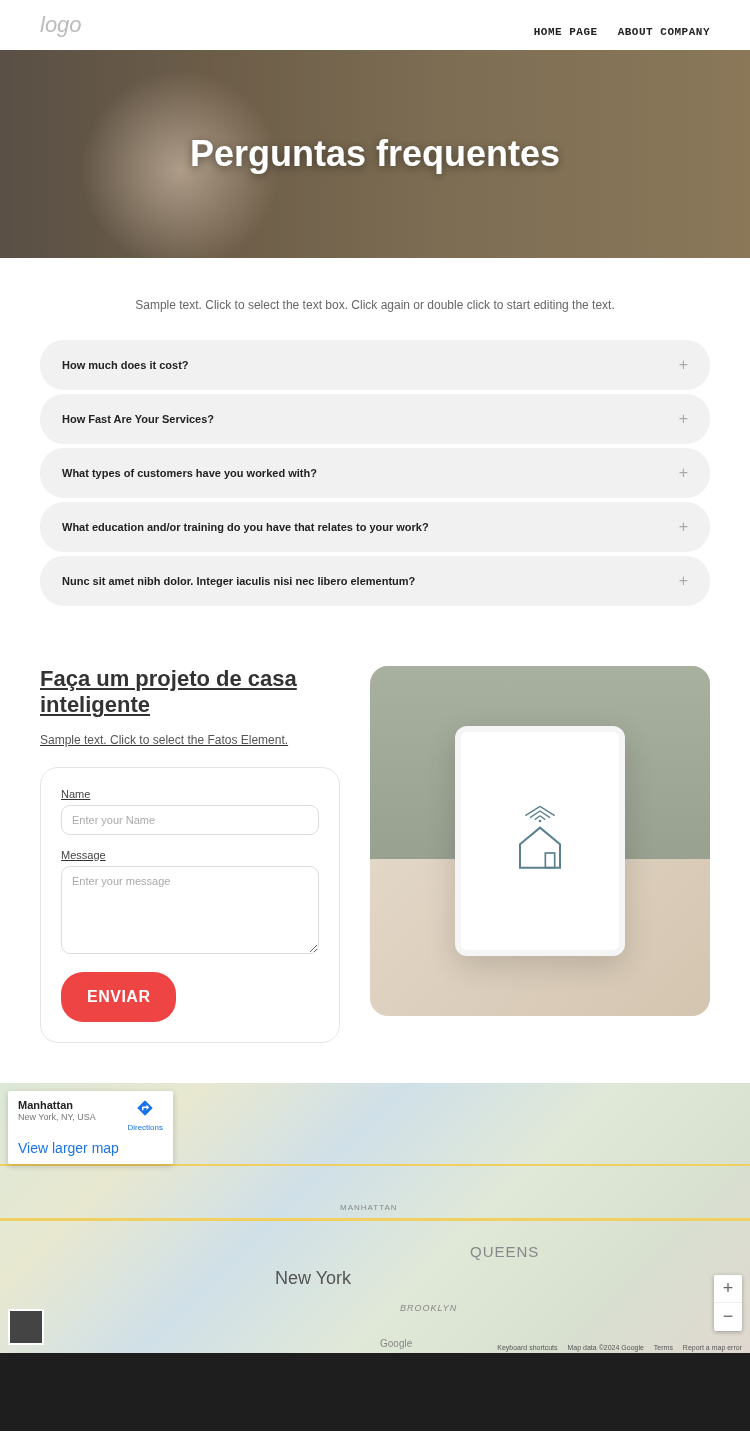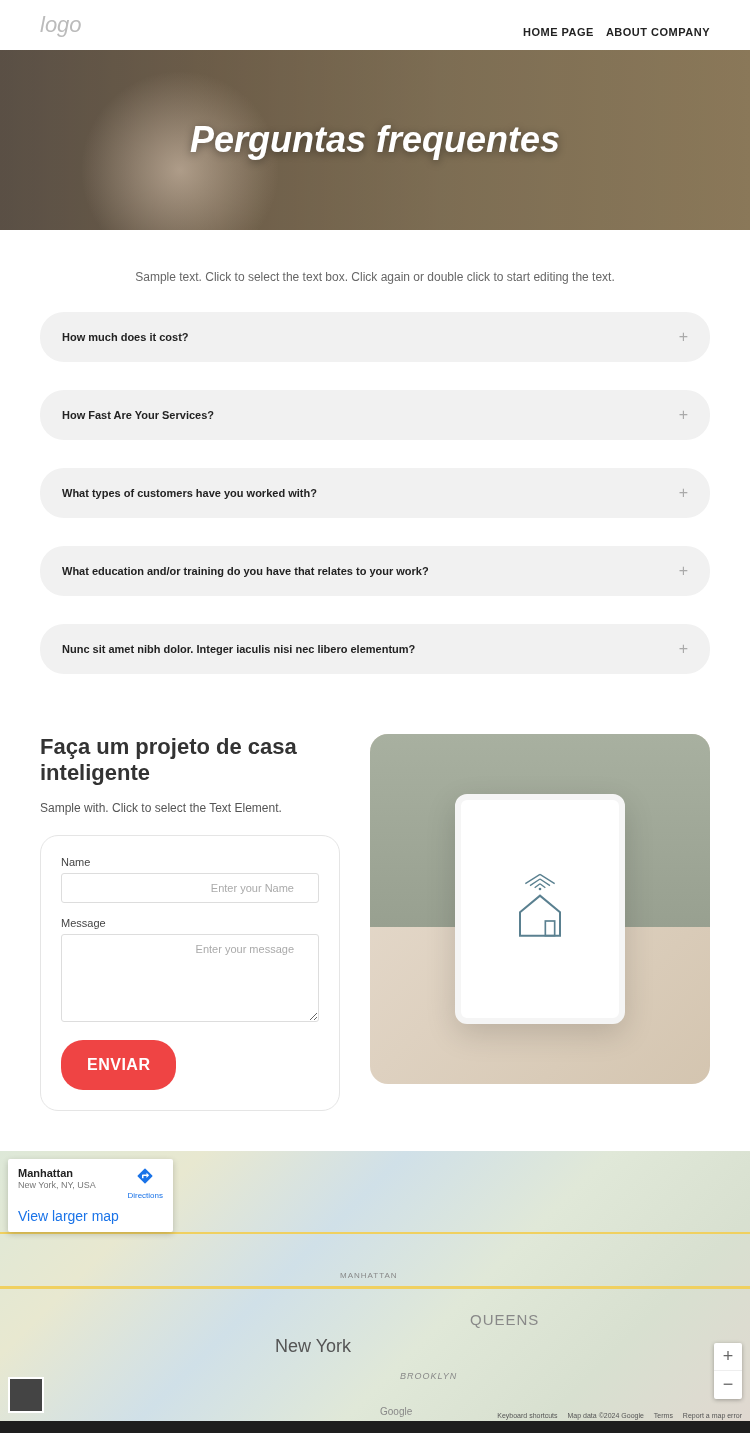--- a/index.html
+++ b/index.html
@@ -1,46 +1,46 @@
 <!DOCTYPE html>
 <html><head>
   <meta charset="utf-8">
   <style>
     * { margin: 0; padding: 0; box-sizing: border-box; }
     body { font-family: -apple-system, BlinkMacSystemFont, "Segoe UI", sans-serif; color: #333; width: 750px; }
     
     
     .header { display: flex; justify-content: space-between; align-items: flex-end; padding: 12px 40px; background: #fff; }
     .logo { font-size: 22px; color: #bbb; font-weight: 400; font-style: italic; }
-    .nav { display: flex; gap: 12px; }
+    .nav { display: flex; gap: 20px; font-family: Liberation Mono, monospace; }
     .nav a { font-size: 11px; font-weight: 700; color: #222; text-decoration: none; letter-spacing: 0.5px; }
     
     
-    .hero { height: 180px; background: linear-gradient(rgba(0,0,0,0.35), rgba(0,0,0,0.35)), linear-gradient(90deg, #8a7a6a 0%, #a89070 30%, #c0a880 60%, #d4b888 100%); display: flex; align-items: center; justify-content: center; position: relative; overflow: hidden; font-style: italic; }
+    .hero { height: 208px; background: linear-gradient(rgba(0,0,0,0.35), rgba(0,0,0,0.35)), linear-gradient(90deg, #8a7a6a 0%, #a89070 30%, #c0a880 60%, #d4b888 100%); display: flex; align-items: center; justify-content: center; position: relative; overflow: hidden; }
     .hero::before { content: ""; position: absolute; left: 80px; top: 20px; width: 200px; height: 200px; background: radial-gradient(ellipse at center, rgba(220,200,180,0.6) 0%, transparent 70%); }
     .hero h1 { color: #fff; font-size: 36px; font-weight: 600; text-shadow: 0 2px 8px rgba(0,0,0,0.4); position: relative; z-index: 1; }
     
     
     .faq-section { padding: 40px 40px 50px; text-align: center; }
     .faq-section h2 { font-size: 26px; font-weight: 600; margin-bottom: 12px; }
     .faq-section .subtitle { font-size: 12px; color: #666; margin-bottom: 28px; }
-    .accordion { display: flex; flex-direction: column; gap: 28px; }
+    .accordion { display: flex; flex-direction: column; gap: 4px; }
     .accordion-item { background: #f1f1f1; border-radius: 24px; padding: 16px 22px; display: flex; justify-content: space-between; align-items: center; cursor: pointer; text-align: left; }
     .accordion-item .q { font-size: 11px; font-weight: 700; color: #222; }
     .accordion-item .plus { color: #aaa; font-size: 16px; font-weight: 300; }
     
     
-    .contact-section { display: flex; gap: 30px; padding: 10px 40px 40px; }
+    .contact-section { display: flex; gap: 30px; padding: 10px 40px 40px; text-decoration: underline; }
     .contact-left { flex: 0 0 300px; }
     .contact-left h2 { font-size: 22px; font-weight: 600; margin-bottom: 14px; line-height: 1.2; }
     .contact-left .subtext { font-size: 12px; color: #555; margin-bottom: 20px; }
     .form-box { border: 1px solid #e5e5e5; border-radius: 18px; padding: 20px; }
     .form-field { margin-bottom: 14px; }
     .form-field label { display: block; font-size: 11px; color: #444; margin-bottom: 5px; }
-    .form-field input, .form-field textarea { width: 100%; padding: 8px 24px; border: 1px solid #ddd; border-radius: 3px; font-size: 11px; font-family: inherit; background: #fff; text-align: right; }
+    .form-field input, .form-field textarea { width: 100%; padding: 8px 10px; border: 1px solid #ddd; border-radius: 9px; font-size: 11px; font-family: inherit; background: #fff; }
     .form-field textarea { height: 88px; resize: vertical; }
     .form-field input::placeholder, .form-field textarea::placeholder { color: #aaa; }
     .submit-btn { background: #ef4444; color: #fff; border: none; padding: 16px 26px; border-radius: 22px; font-size: 16px; font-weight: 600; letter-spacing: 0.5px; cursor: pointer; }
     .contact-right { flex: 1; }
     .device-img { width: 100%; height: 350px; border-radius: 18px; background: linear-gradient(135deg, #e8ddd0 0%, #d4c5b0 100%); display: flex; align-items: center; justify-content: center; position: relative; overflow: hidden; }
     .device-img::before { content:""; position:absolute; top:0; left:0; right:0; height:55%; background: linear-gradient(180deg, #a8b0a0 0%, #98a090 100%); }
     .tablet { width: 170px; height: 230px; background: #fff; border-radius: 12px; border: 6px solid #f5f5f5; display: flex; align-items: center; justify-content: center; position: relative; z-index: 1; box-shadow: 0 10px 30px rgba(0,0,0,0.15); }
     .house-icon { width: 80px; height: 80px; }
     
     
@@ -108,21 +108,21 @@
     <div class="accordion-item">
       <span class="q">Nunc sit amet nibh dolor. Integer iaculis nisi nec libero elementum?</span>
       <span class="plus">+</span>
     </div>
   </div>
 </div>
 
 <div class="contact-section">
   <div class="contact-left">
     <h2>Faça um projeto de casa inteligente</h2>
-    <p class="subtext">Sample with. Click to select the Text Element.</p>
+    <p class="subtext">Sample text. Click to select the Fatos Element.</p>
     <div class="form-box">
       <div class="form-field">
         <label>Name</label>
         <input type="text" placeholder="Enter your Name" style="">
       </div>
       <div class="form-field">
         <label>Message</label>
         <textarea placeholder="Enter your message" style=""></textarea>
       </div>
       <button class="submit-btn">ENVIAR</button>

